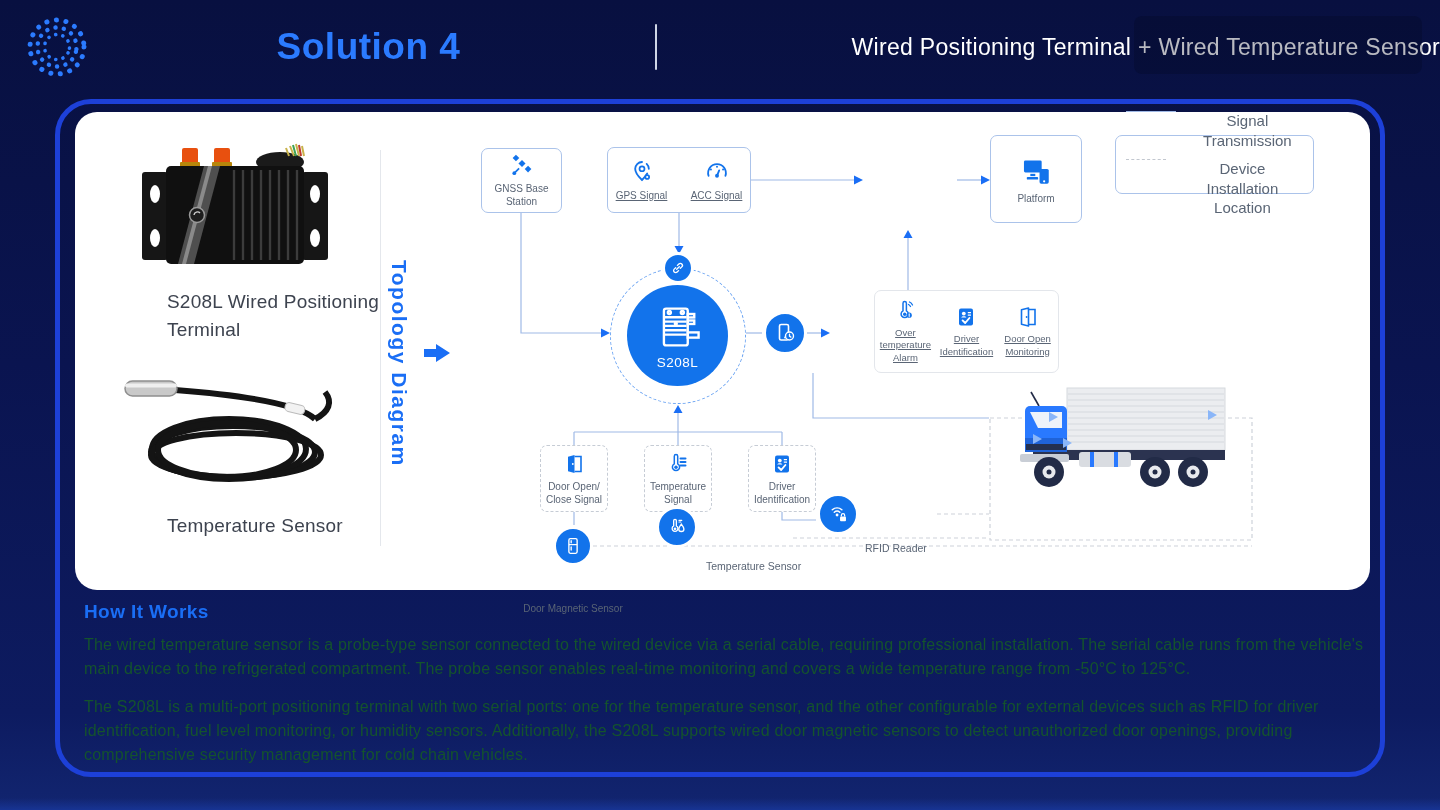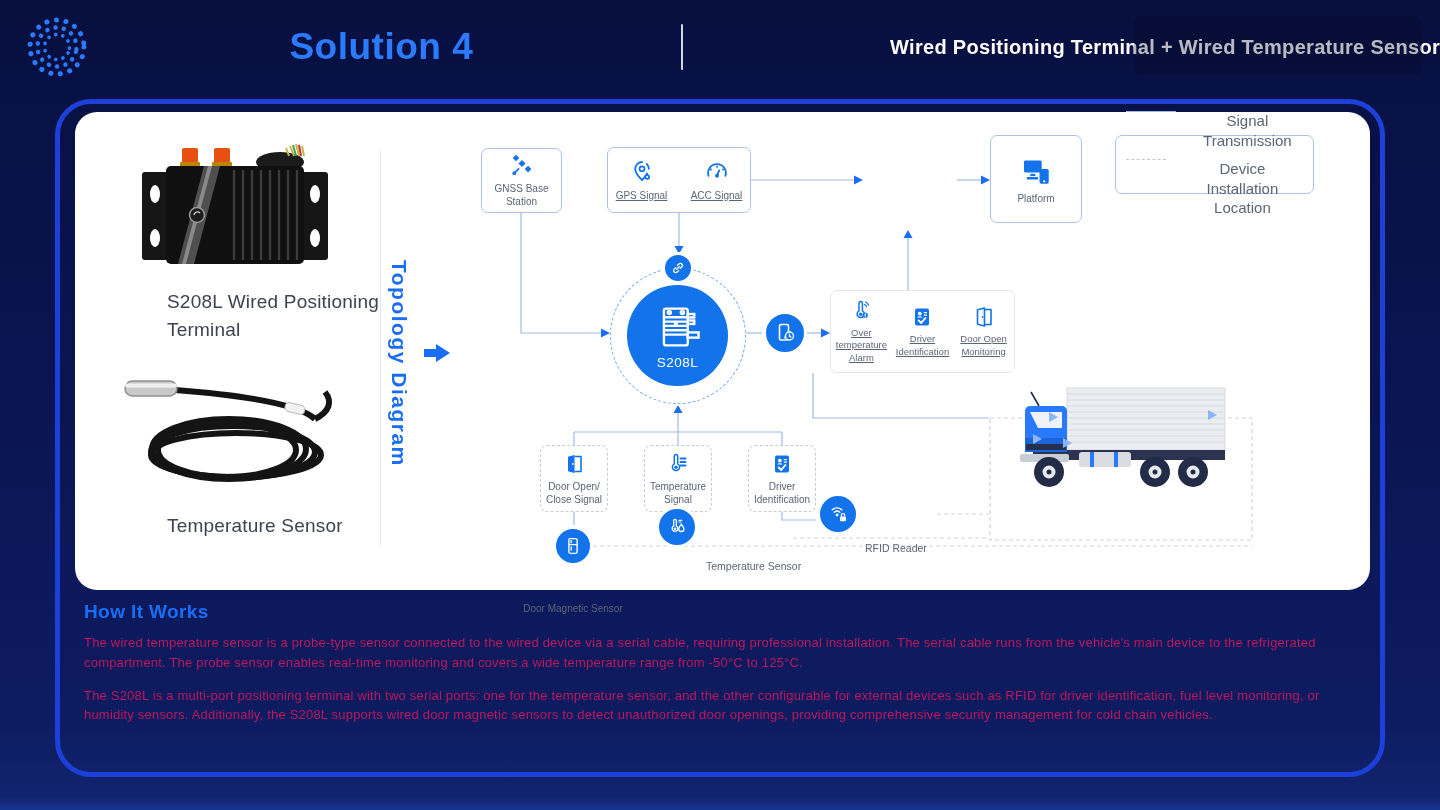--- a/index.html
+++ b/index.html
@@ -8,52 +8,52 @@
     position: relative;
     font-family: "Liberation Sans", sans-serif;
     background: linear-gradient(180deg,#081040 0%, #0a1450 45%, #0d1b60 88%, #122570 100%);
     overflow: hidden;
   }
   
   .header { position:absolute; left:0; top:0; right:0; height:94px; display:flex; align-items:center; padding-left:22px;justify-content:space-between; }
   .logo { width:70px; height:70px; flex:0 0 auto; }
   .h-title { color:#2b7bff; font-size:37px; font-weight:bold; letter-spacing:.5px; margin-left:16px; }
   .h-div { width:2px; height:46px; background:#cfd6e6; margin:0 26px; border-radius:1px; }
-  .h-sub { color:#ffffff; font-size:20px; font-weight:bold; letter-spacing:.3px; }
+  .h-sub { color:#ffffff; font-size:23px; font-weight:normal; letter-spacing:.3px; }
   .header-ghost { position:absolute; right:18px; top:16px; width:288px; height:58px; background:rgba(4,8,32,.28); border-radius:8px; }
   
   .frame { position:absolute; left:55px; top:99px; width:1330px; height:678px; border:5px solid #1d40d8; border-radius:36px; }
   
   .card { position:absolute; left:75px; top:112px; width:1295px; height:478px; background:#ffffff; border-radius:22px; }
   
   .prod-label { position:absolute; font-size:19px; color:#3d434f; line-height:1.45; letter-spacing:.2px;margin-left:36px; }
   .vline { position:absolute; left:305px; top:38px; width:1px; height:396px; background:#e4e7ec; }
   .topo { position:absolute; left:312px; top:148px; height:320px; writing-mode:vertical-rl; font-size:21px; font-weight:bold; color:#1a6ef5; letter-spacing:1.5px; display:flex; align-items:center; }
   .topo-arrow { position:absolute; left:349px; top:232px; }
   
   .dbox { position:absolute; background:#fff; border:1px solid #abc3ea; border-radius:7px; display:flex; flex-direction:column; align-items:center; justify-content:center; gap:4px; font-size:10px; color:#5a6575; text-align:center; line-height:1.3; padding:4px; }
   .dbox.dashed { border:1px dashed #c6ccd5; }
-  .dbox.soft { border:1px solid #e3e6eb; }
+  .dbox.soft { border:1px solid #e3e6eb;margin-left:44px; }
   .hrow { flex-direction:row; gap:16px; }
   .cell { display:flex; flex-direction:column; align-items:center; gap:4px; width:64px;text-decoration:underline; }
   .cell.narrow { width:58px; font-size:9.5px; }
   .badge { position:absolute; background:#1273eb; border:3px solid #fff; border-radius:50%; display:flex; align-items:center; justify-content:center; }
   .slabel { position:absolute; font-size:10px; color:#5a6575;margin-top:34px; }
   
   .s208-wrap { position:absolute; left:535px; top:156px; width:136px; height:136px; border:1.5px dashed #6aa3f2; border-radius:50%; }
   .s208-core { position:absolute; left:16px; top:16px; width:101px; height:101px; background:#1273eb; border-radius:50%; display:flex; flex-direction:column; align-items:center; justify-content:center; color:#fff; }
   .s208-core .lbl { font-size:13.5px; letter-spacing:.5px; margin-top:2px; }
   .overlay { position:absolute; left:0; top:0; pointer-events:none; }
   .legend-row { display:flex; align-items:flex-start; gap:16px; font-size:15px; color:#5a6575; }
   .legend-solid { width:60px; border-top:1px solid #9fb9e6; }
   .legend-dash { width:60px; border-top:1px dashed #c2c7cf; }
   
   .how { position:absolute; left:84px; top:601px; width:1284px; }
   .how-title { color:#1a6ef5; font-size:19px; font-weight:bold; letter-spacing:.4px; margin-bottom:10px; }
-  .how p { color:#be185d; font-size:13px; line-height:1.52; letter-spacing:.2px; margin-bottom:13px; }
+  .how p { color:#14532d; font-size:16px; line-height:1.52; letter-spacing:.2px; margin-bottom:13px; }
   .bottom-glow { position:absolute; left:0; right:0; bottom:0; height:12px; background:linear-gradient(180deg, rgba(20,40,130,0), rgba(30,70,190,.45)); }
 </style>
 </head>
 <body>
 
 <div class="header">
   <svg class="logo" viewBox="0 0 70 70">
     <g fill="none" stroke="#2b7bff" stroke-linecap="round">
       <circle cx="35" cy="35" r="27" stroke-width="5" stroke-dasharray="0.1 9.6"></circle>
       <circle cx="35" cy="35" r="19.5" stroke-width="4.4" stroke-dasharray="0.1 8.4" transform="rotate(14 35 35)"></circle>

